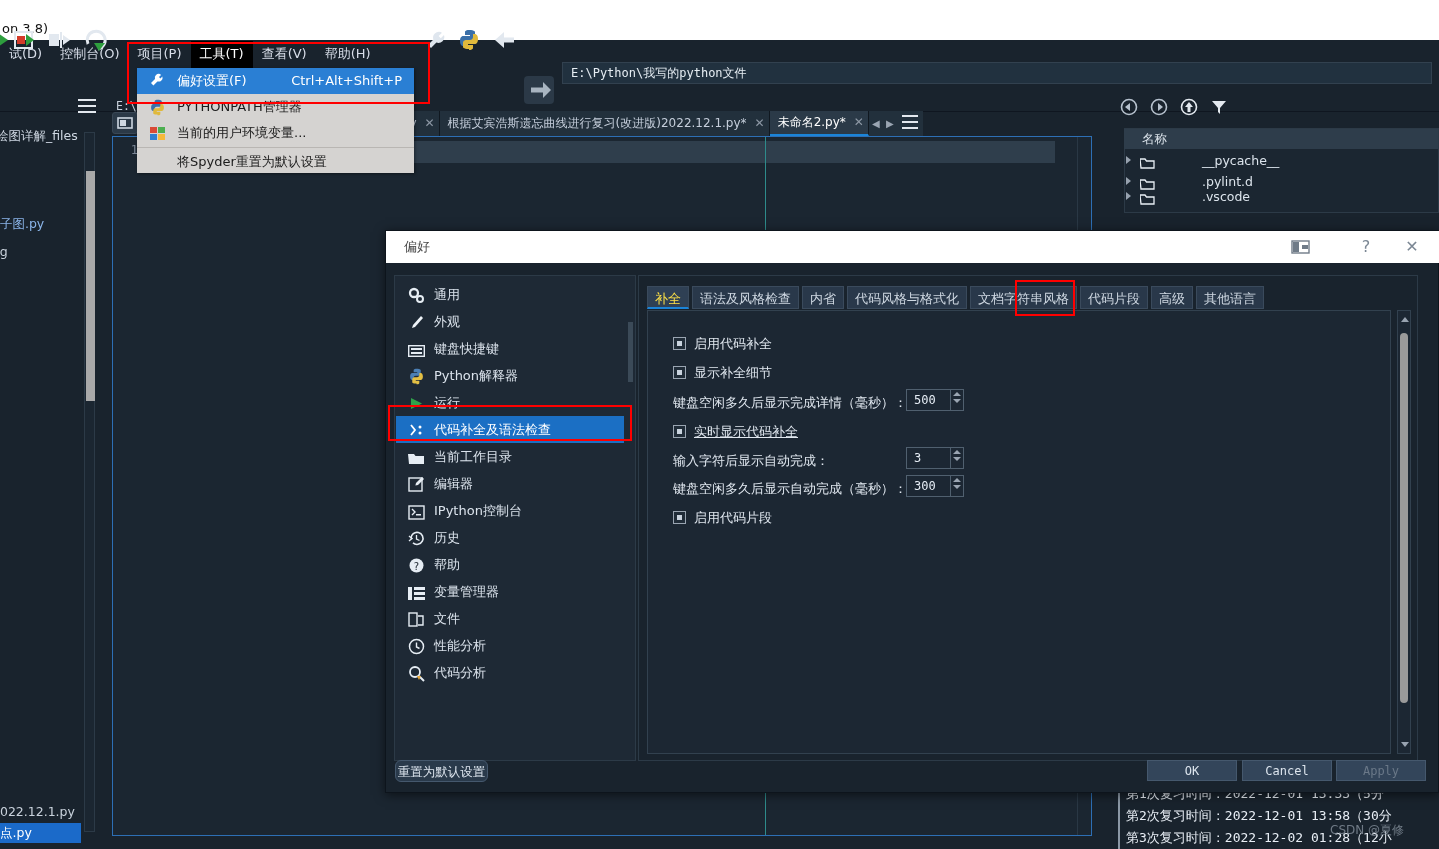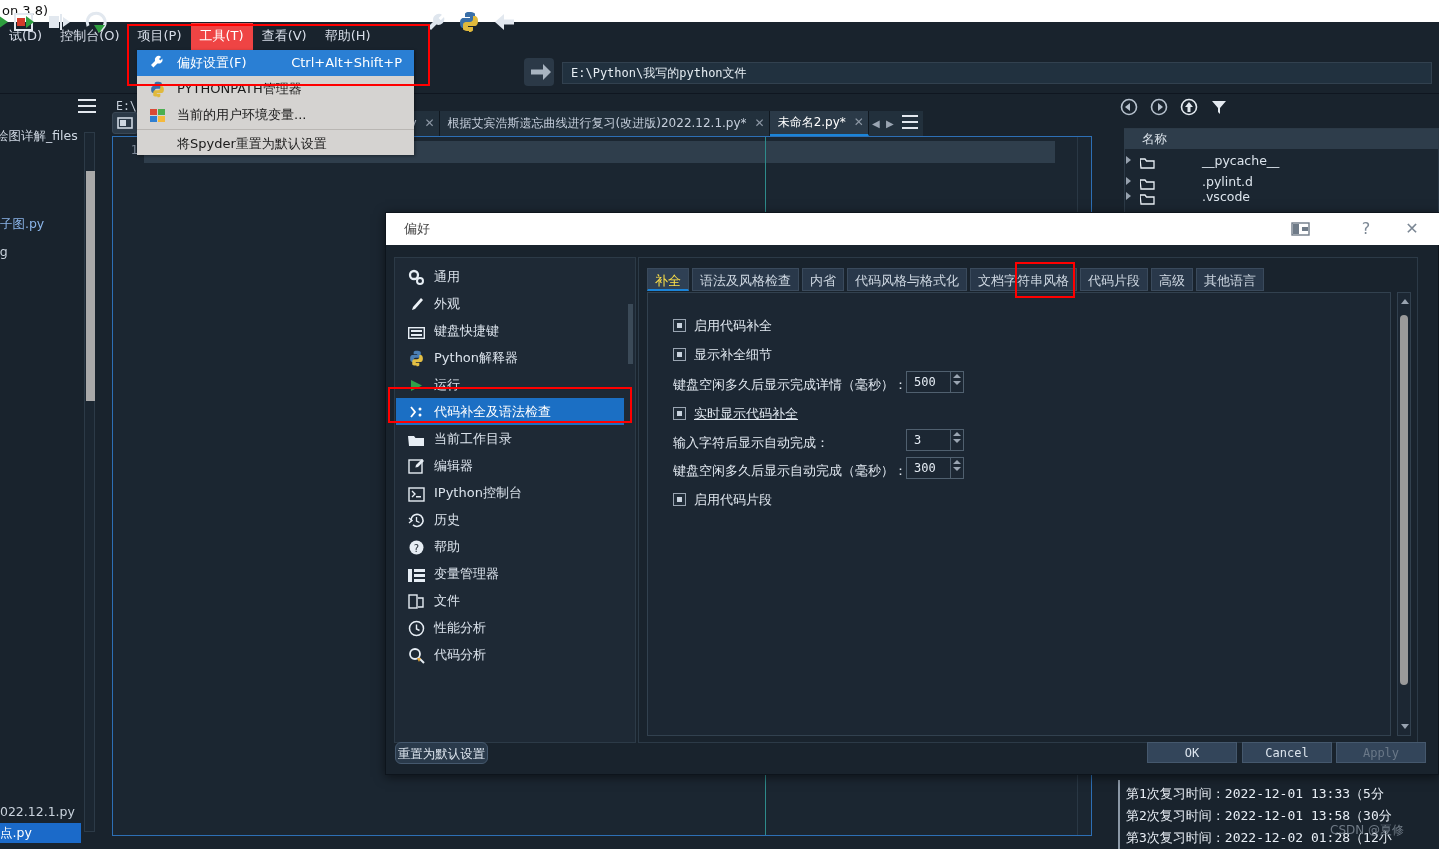--- a/index.html
+++ b/index.html
@@ -5,21 +5,21 @@
   * { box-sizing: border-box; margin: 0; padding: 0; }
   html, body {
     width: 1439px; height: 849px;
     overflow: hidden;
     background: #ffffff;
     font-family: "DejaVu Sans", "Liberation Sans", sans-serif;
   }
   #root { position: relative; width: 1439px; height: 849px; background: #ffffff; }
 
   
-  .abs { position: absolute; }
+  .abs { position: absolute; margin-top: 18px; }
   .nosel { user-select: none; }
 
   
   .topstrip {
     left: 0; top: 0; width: 1439px; height: 22px;
     background: #ffffff;
     color: #111; font-size: 13px; line-height: 22px;
     font-family: "DejaVu Sans", "Liberation Sans", sans-serif;
     padding-left: 2px;
   }
@@ -34,21 +34,21 @@
   .menubar {
     left: 0; top: 22px; width: 1439px; height: 28px;
     background: #19232d;
     display: flex; align-items: center;
     font-size: 13px; color: #d8dee9;
   }
   .menu-item {
     padding: 4px 9px 5px 9px; white-space: nowrap;
     font-family: "DejaVu Sans", "Liberation Sans", sans-serif;
   }
-  .menu-item.active { background: #ef4444; color: #ffffff; }
+  .menu-item.active { background: #000000; color: #ffffff; }
 
   
   .redbox { border: 2px solid #ff0000; background: transparent; pointer-events: none; }
 
   
   .toolbar {
     left: 0; top: 50px; width: 1439px; height: 44px;
     background: #19232d;
     border-bottom: 1px solid #0f1620;
   }

